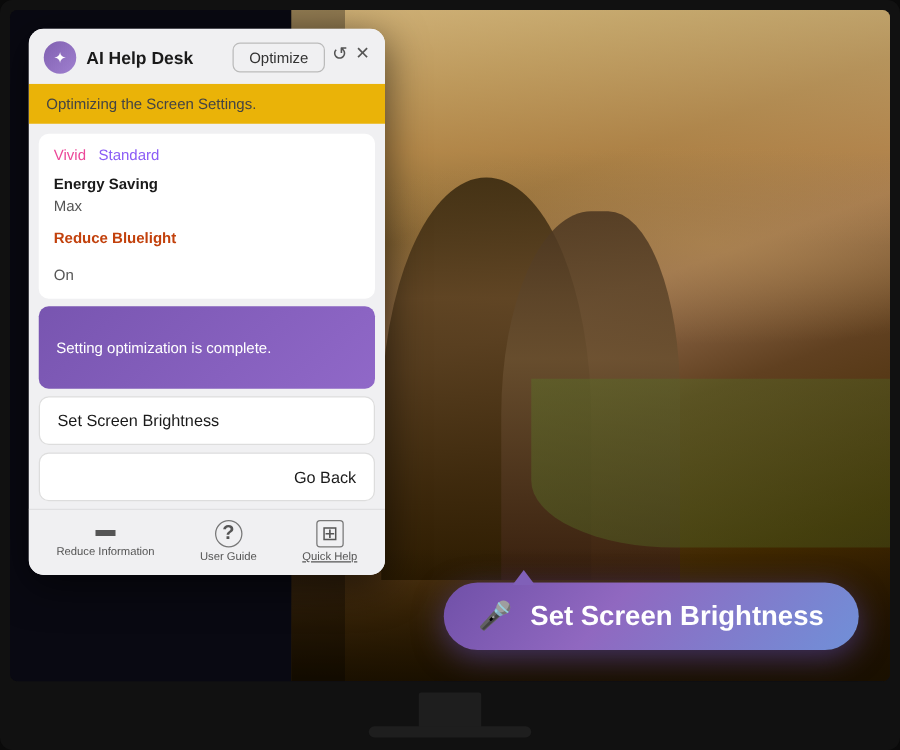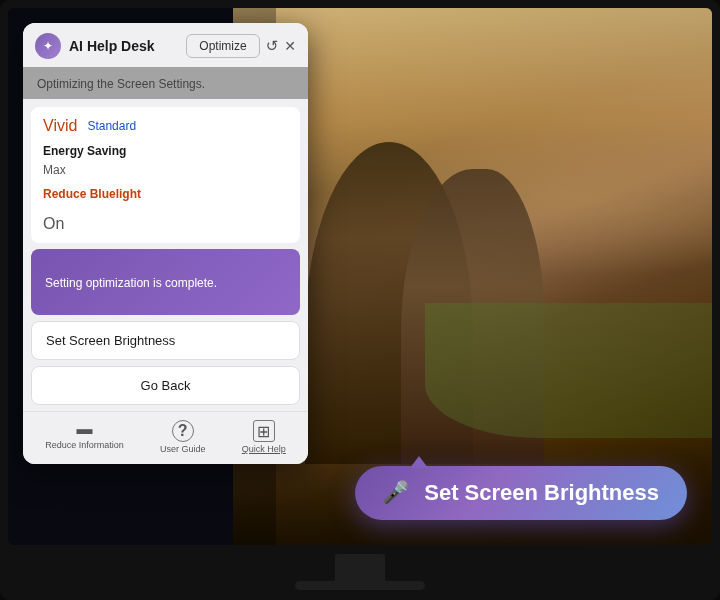--- a/index.html
+++ b/index.html
@@ -36,68 +36,68 @@
 
     <div style="position:absolute;top:0;left:0;width:38%;height:100%;background:rgba(0,0,0,0.3);"></div>
 
     <div style="position:absolute;top:15px;left:15px;width:285px;background:#f0f0f2;border-radius:12px;overflow:hidden;box-shadow:0 8px 32px rgba(0,0,0,0.6);">
 
       <div style="display:flex;align-items:center;padding:10px 12px 8px 12px;background:#f0f0f2;position:relative;">
         <div style="width:26px;height:26px;background:linear-gradient(135deg,#8060b0,#a080d0);border-radius:50%;display:flex;align-items:center;justify-content:center;font-size:13px;margin-right:8px;">
           <span style="color:white;font-size:12px;">✦</span>
         </div>
         <span style="font-size:14px;font-weight:700;color:#1a1a1a;text-align:right;">AI Help Desk</span>
-        <div style="margin-left:auto;display:flex;align-items:center;gap:6px;">
+        <div style="margin-left:auto;display:flex;align-items:flex-start;gap:6px;">
           <button style="background:#f0f0f2;border:1px solid #bbb;border-radius:6px;padding:4px 12px;font-size:12px;color:#333;cursor:pointer;">Optimize</button>
           <button style="background:none;border:none;cursor:pointer;color:#555;font-size:15px;">↺</button>
           <button style="background:none;border:none;cursor:pointer;color:#555;font-size:14px;">✕</button>
         </div>
       </div>
 
-      <div style="background:#a3a3a3;padding:7px 14px;">
+      <div style="background:#eab308;padding:7px 14px;">
         <span style="font-size:12px;color:#444;">Optimizing the Screen Settings.</span>
       </div>
 
       <div style="background:#fff;margin:8px 8px 6px 8px;border-radius:8px;padding:10px 12px;">
 
         <div style="margin-bottom:9px;">
           <div style="display:flex;align-items:center;gap:10px;">
-            <span style="font-size:16px;color:#c2410c;">Vivid</span>
-            <span style="font-size:12px;color:#1d4ed8;font-weight:500;">Standard</span>
+            <span style="font-size:12px;color:#ec4899;">Vivid</span>
+            <span style="font-size:12px;color:#8b5cf6;font-weight:500;">Standard</span>
           </div>
         </div>
 
         <div style="margin-bottom:9px;">
           <div style="font-size:12px;font-weight:600;color:#1a1a1a;margin-bottom:2px;">
             <span>Energy Saving</span>
           </div>
           <div>
             <span style="font-size:12px;color:#555;">Max</span>
           </div>
         </div>
 
         <div>
           <div style="font-size:12px;font-weight:600;color:#c2410c;margin-bottom:14px;">
             <span>Reduce Bluelight</span>
           </div>
           <div>
-            <span style="font-size:16px;color:#555;">On</span>
+            <span style="font-size:12px;color:#555;">On</span>
           </div>
         </div>
       </div>
 
       <div style="margin:0 8px 6px 8px;background:linear-gradient(135deg,#7855b0,#9068c8);border-radius:8px;padding:24px 14px;">
         <span style="font-size:12px;color:#fff;font-weight:500;">Setting optimization is complete.</span>
       </div>
 
       <button style="display:block;margin:0 8px 6px 8px;width:calc(100% - 16px);background:#fff;border:1.5px solid #ddd;border-radius:8px;padding:11px 14px;font-size:13px;color:#1a1a1a;cursor:pointer;text-align:left;">
         <span>Set Screen Brightness</span>
       </button>
 
-      <button style="display:block;margin:0 8px 6px 8px;width:calc(100% - 16px);background:#fff;border:1.5px solid #ddd;border-radius:8px;padding:11px 14px;font-size:13px;color:#1a1a1a;cursor:pointer;text-align:center;">
+      <button style="display:block;margin:0 8px 6px 8px;width:calc(100% - 16px);background:#fff;border:1.5px solid #ddd;border-radius:8px;padding:11px 14px;font-size:13px;color:#1a1a1a;cursor:pointer;text-align:right;">
         <span>Go Back</span>
       </button>
 
       <div style="display:flex;justify-content:space-around;padding:8px 4px 10px 4px;background:#f0f0f2;border-top:1px solid #e0e0e2;margin-top:2px;">
 
         <div style="display:flex;flex-direction:column;align-items:center;gap:2px;cursor:pointer;">
           <span style="font-size:16px;color:#555;">▬</span>
           <span style="font-size:9px;color:#555;text-align:center;">Reduce Information</span>
         </div>
 

